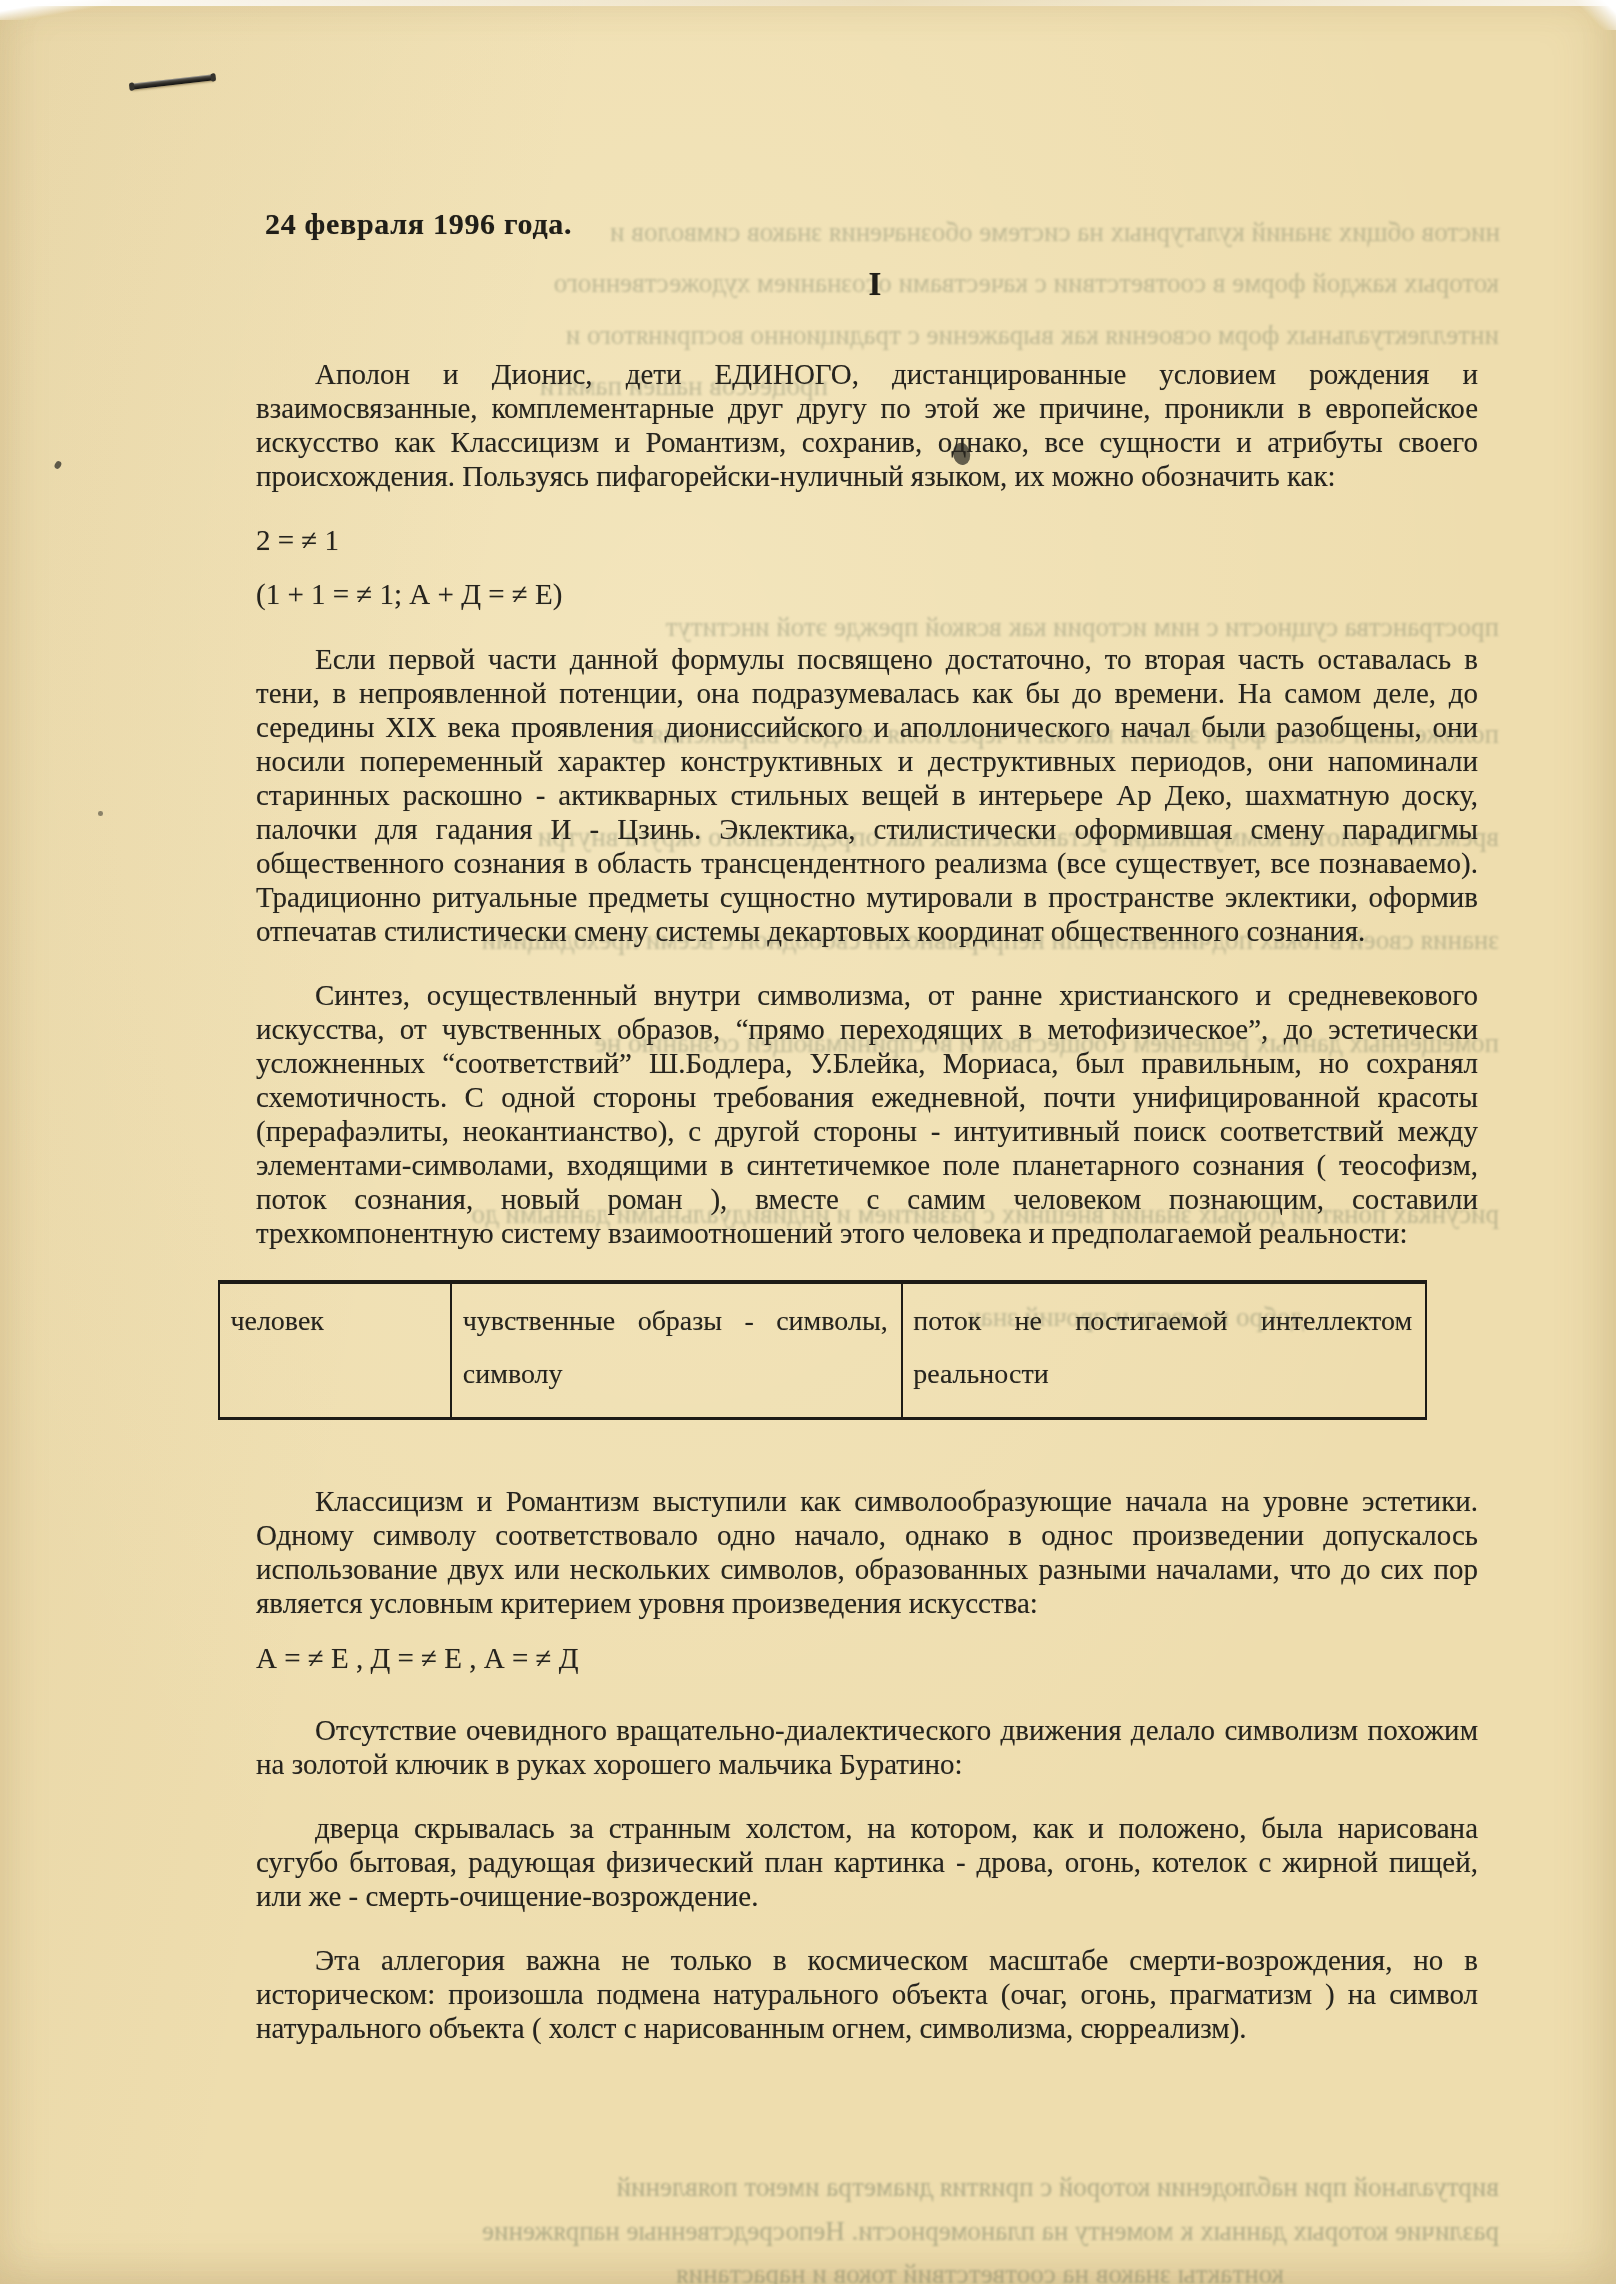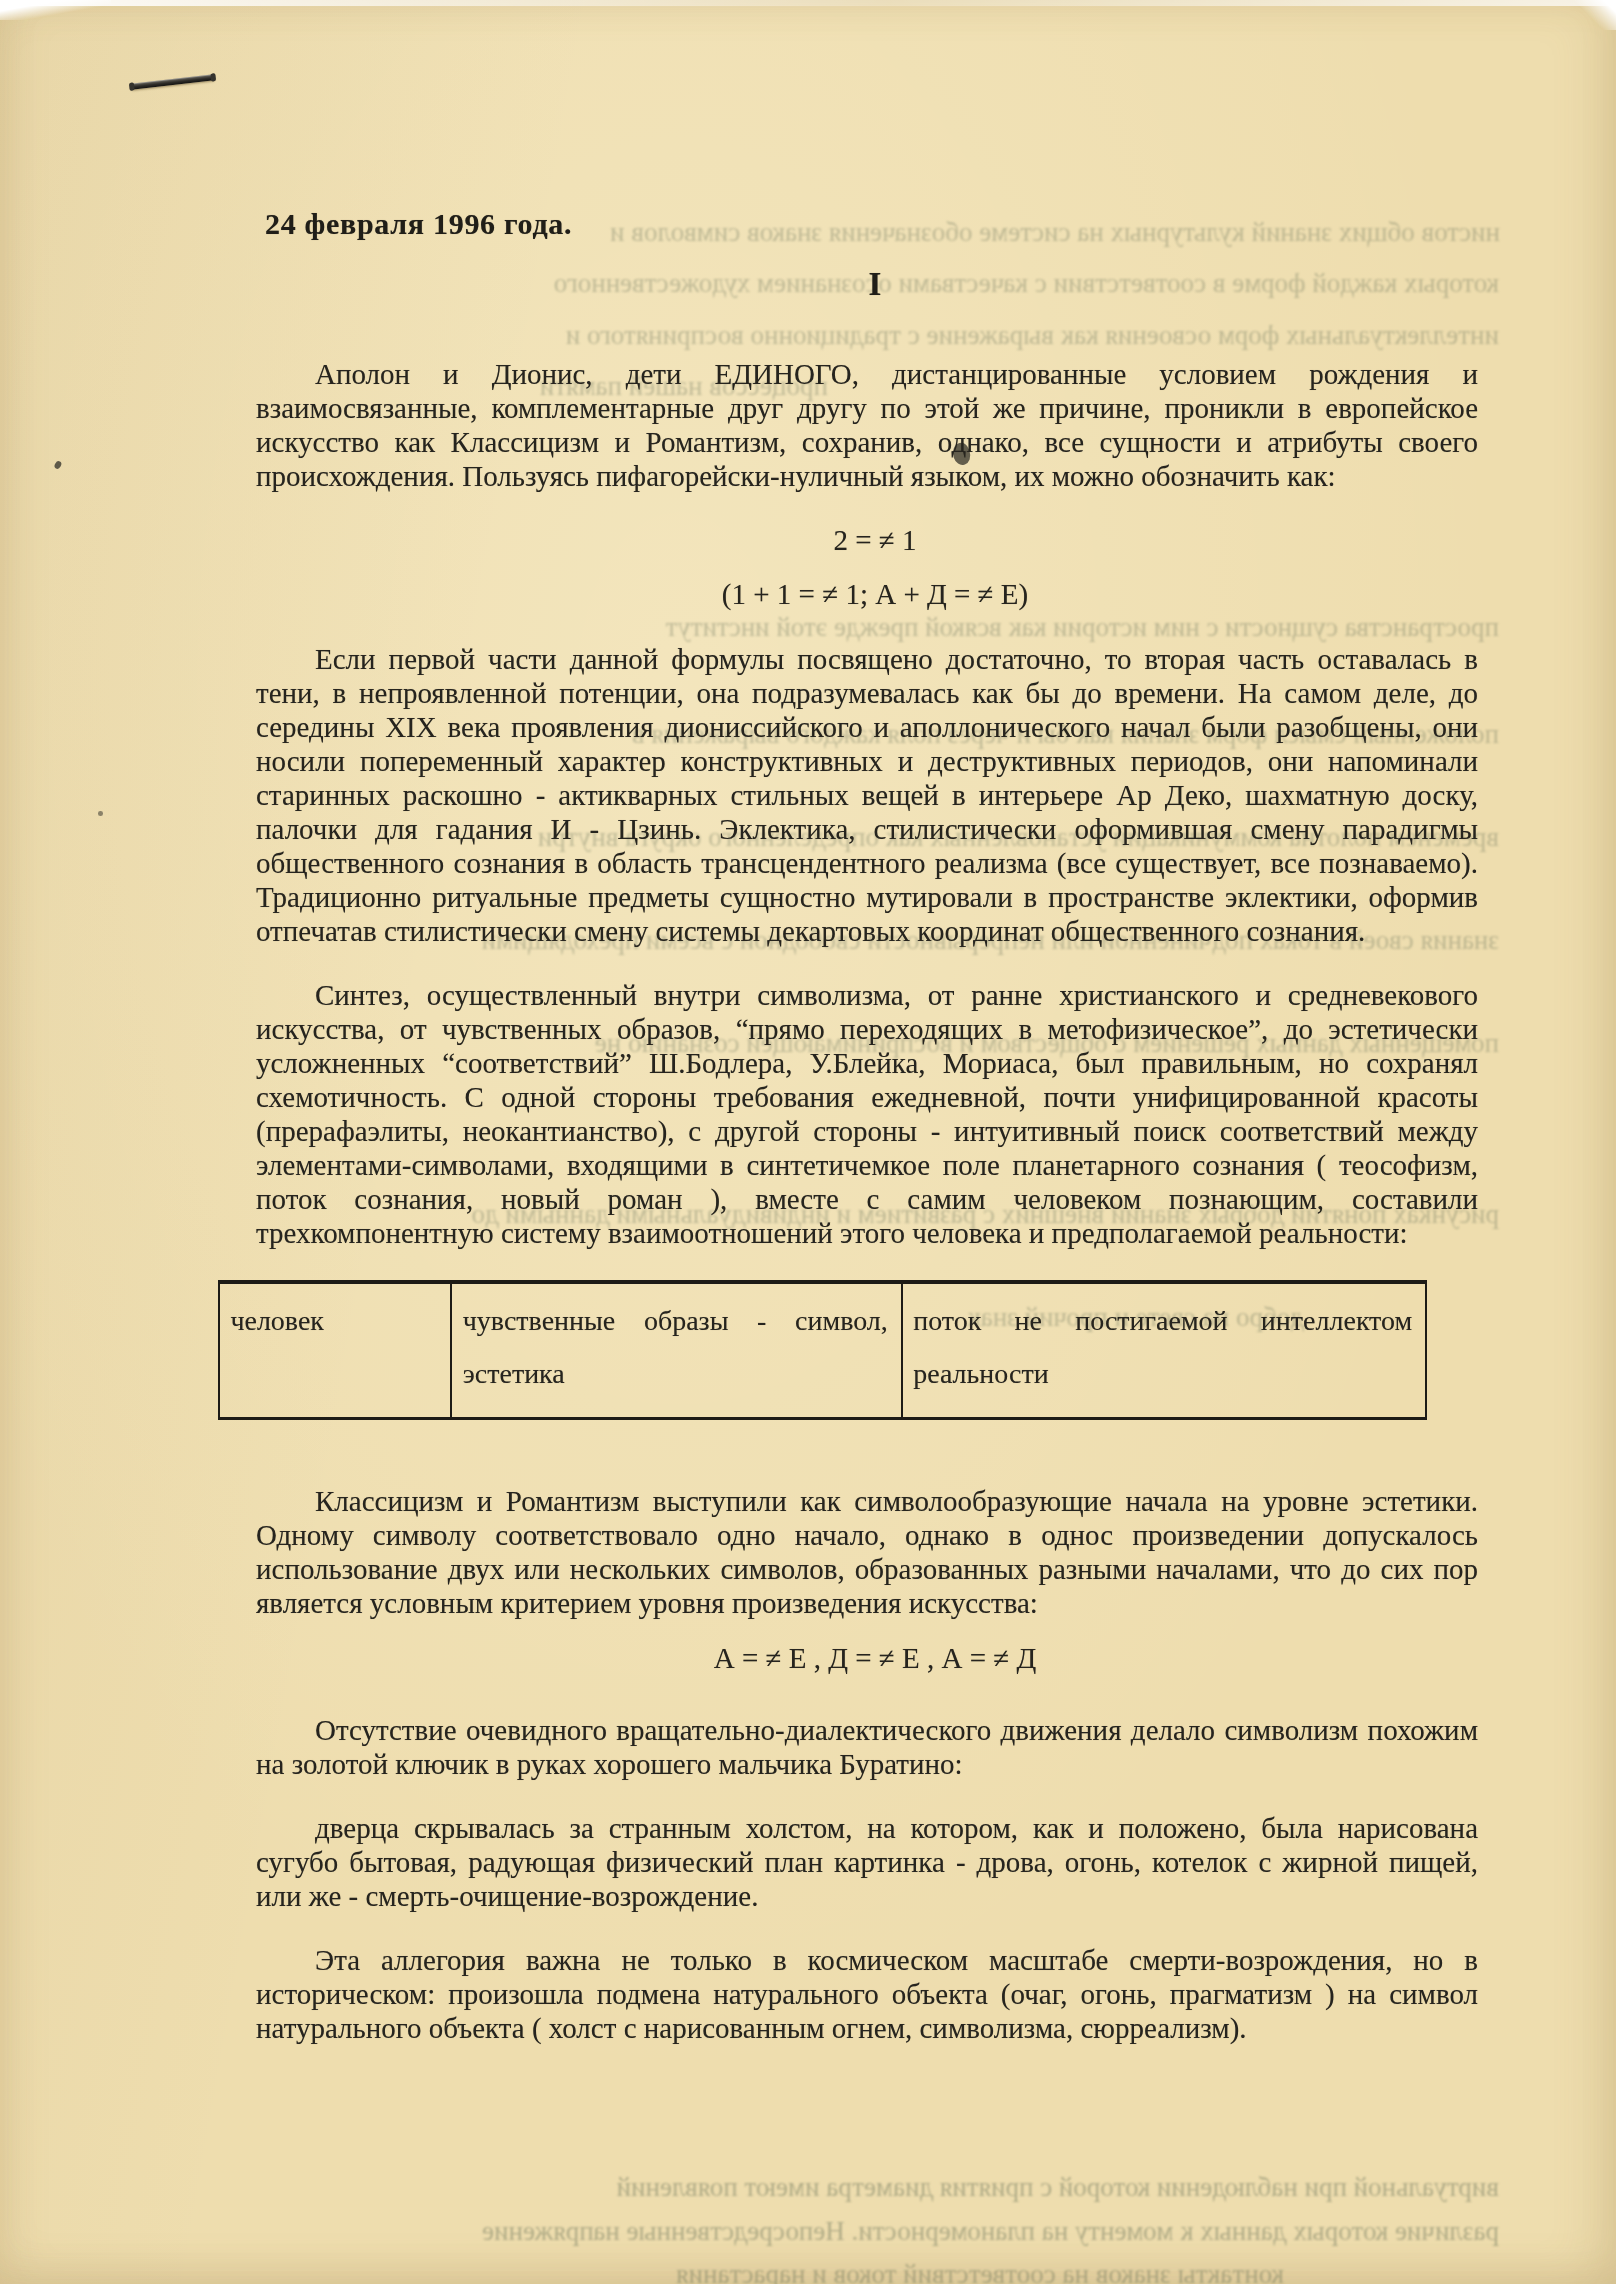--- a/index.html
+++ b/index.html
@@ -64,21 +64,21 @@
 
   
   .content{position:absolute;left:256px;top:207px;width:1238px;}
   .doc-date{font-weight:bold;font-size:30px;line-height:34px;letter-spacing:0.7px;
             margin:0 0 26px 9px;color:#201e18;
             text-shadow:0 0 0.7px rgba(32,30,24,0.45);}
   .section-heading{font-weight:bold;font-size:33px;line-height:34px;text-align:center;
             margin:0 0 56px 0;color:#201e18;text-shadow:0 0 0.7px rgba(32,30,24,0.45);}
   .content p{font-size:29px;line-height:34px;margin:0 16px 30px 0;text-indent:59px;
             text-align:justify;text-shadow:0 0 0.7px rgba(38,36,30,0.35);}
-  .formula{font-size:29px;line-height:34px;text-align:center;
+  .formula{font-size:29px;line-height:34px;
             text-shadow:0 0 0.7px rgba(38,36,30,0.35);}
   .formula-1{margin:1.3px 0 19.6px 0;}
   .formula-2{margin:0 0 31px 0;}
   .formula-3{margin:-9px 0 38px 0;}
 
   
   table.rel{border-collapse:collapse;margin:17px 0 64px -38px;width:1132px;
             table-layout:fixed;}
   table.rel td{border:2.6px solid #1d1b16;border-top-width:4.6px;border-bottom-width:3.9px;
             vertical-align:top;padding:10.4px 13px 17px 10.4px;
@@ -130,21 +130,21 @@
     <div class="formula formula-2">(1 + 1 = ≠ 1;  А + Д = ≠ Е)</div>
 
     <p>Если первой части данной формулы посвящено достаточно, то вторая часть оставалась в тени, в непроявленной потенции, она подразумевалась как бы до времени. На самом деле, до середины XIX века проявления диониссийского и аполлонического начал были разобщены, они носили попеременный характер конструктивных и деструктивных периодов, они напоминали старинных раскошно - актикварных стильных вещей в интерьере Ар Деко, шахматную доску, палочки для гадания И - Цзинь. Эклектика, стилистически оформившая смену парадигмы общественного сознания в область трансцендентного реализма (все существует, все познаваемо). Традиционно ритуальные предметы сущностно мутировали в пространстве эклектики, оформив отпечатав стилистически смену системы декартовых координат общественного сознания.</p>
 
     <p>Синтез, осуществленный внутри символизма, от ранне христианского и средневекового искусства, от чувственных образов, “прямо переходящих в метофизическое”, до эстетически усложненных “соответствий” Ш.Бодлера, У.Блейка, Мориаса, был правильным, но сохранял схемотичность. С одной стороны требования ежедневной, почти унифицированной красоты (прерафаэлиты, неокантианство), с другой стороны - интуитивный поиск соответствий между элементами-символами, входящими в синтетичемкое поле планетарного сознания ( теософизм, поток сознания, новый роман ), вместе с самим человеком познающим, составили трехкомпонентную систему взаимоотношений этого человека и предполагаемой реальности:</p>
 
     <table class="rel">
       <tbody>
         <tr>
           <td class="c1">человек</td>
-          <td class="c2">чувственные образы - символ, эстетика</td>
+          <td class="c2">чувственные образы - символы, символу</td>
           <td class="c3">поток не постигаемой интеллектом реальности</td>
         </tr>
       </tbody>
     </table>
 
     <p>Классицизм и Романтизм выступили как символообразующие начала на уровне эстетики. Одному символу соответствовало одно начало, однако в однос произведении допускалось использование двух или нескольких символов, образованных разными началами, что до сих пор является условным критерием уровня произведения искусства:</p>
 
     <div class="formula formula-3">А = ≠ Е , Д = ≠ Е , А = ≠ Д</div>
 
     <p>Отсутствие очевидного вращательно-диалектического движения делало символизм похожим на золотой ключик в руках хорошего мальчика Буратино:</p>

